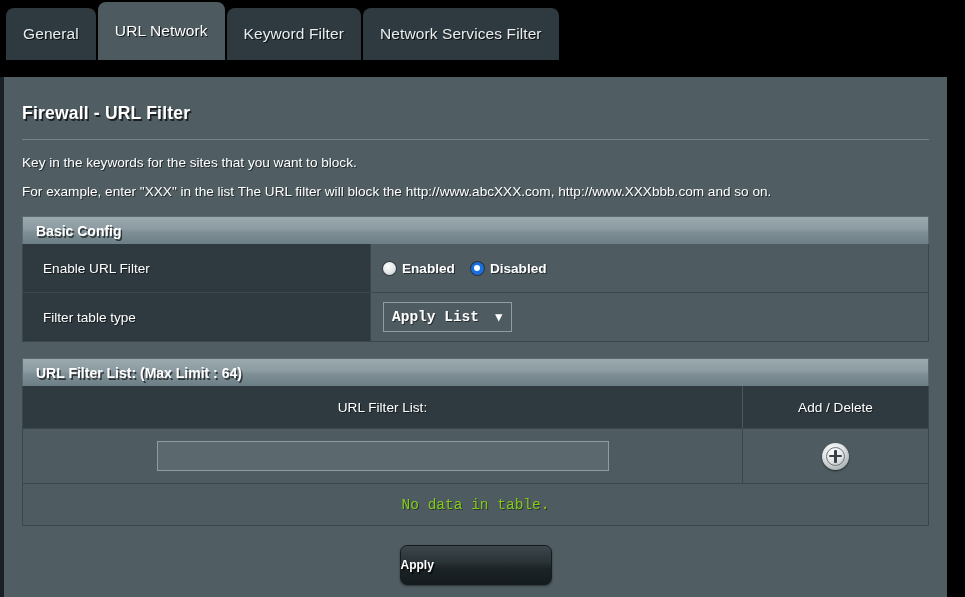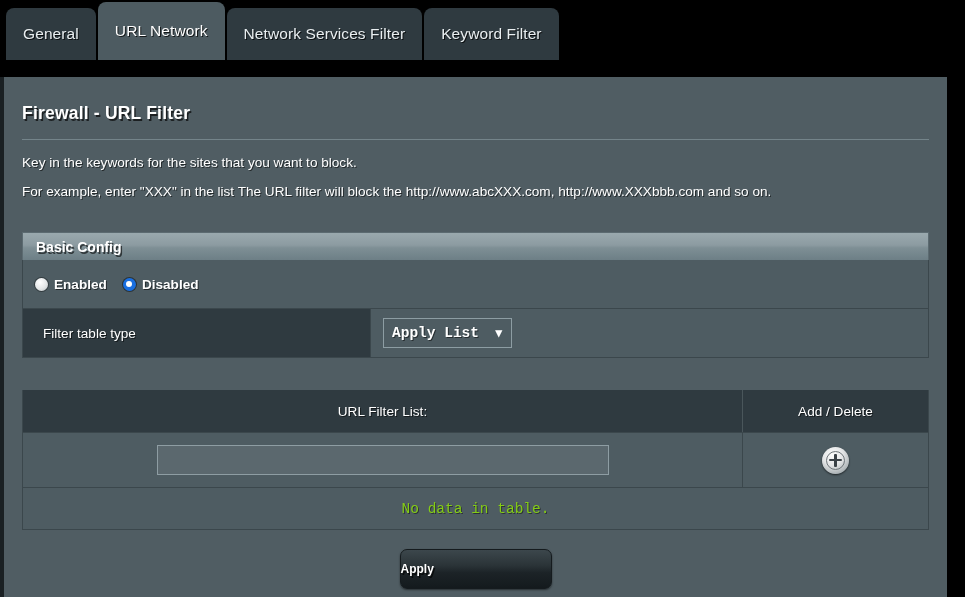--- a/index.html
+++ b/index.html
@@ -79,21 +79,21 @@
   .desc {
     color: #ffffff;
     font-size: 13.6px;
     line-height: 17px;
     text-shadow: 1px 1px 0 rgba(0,0,0,.55);
   }
   .desc .l1 { padding-top: 14px; }
   .desc .l2 { padding-top: 12px; }
 
   
-  .section { margin-top: 32px; }
+  .section { margin-top: 16px; }
   .section-head {
     height: 28px;
     display: flex;
     align-items: center;
     padding-left: 13px;
     font-size: 14px;
     font-weight: bold;
     color: #ffffff;
     text-shadow: 1.5px 1.5px 0 rgba(0,0,0,.6);
     background: linear-gradient(to bottom, #9aa9ae 0%, #8c9ba1 45%, #7e8f95 55%, #6d7f86 100%);
@@ -294,42 +294,43 @@
 <div id="app">
 
   <div class="tabbar">
     <div class="tab">
         <span>General</span>
       </div>
     <div class="tab active">
         <span>URL Network</span>
       </div>
     <div class="tab">
+        <span>Keyword Filter</span>
+      </div>
+    <div class="tab">
         <span>Network Services Filter</span>
-      </div>
-    <div class="tab">
-        <span>Keyword Filter</span>
       </div>
   </div>
 
   <div class="panel">
     <div class="panel-inner">
 
       <div class="page-title">Firewall - URL Filter</div>
       <div class="title-rule"></div>
 
       <div class="desc">
         <div class="l1">Key in the keywords for the sites that you want to block.</div>
         <div class="l2">For example, enter "XXX" in the list The URL filter will block the http://www.abcXXX.com, http://www.XXXbbb.com and so on.</div>
       </div>
 
       <div class="section">
         <div class="section-head">Basic Config</div>
 
         <div class="row">
+          <div class="cell-label">Enable URL Filter</div>
           <div class="cell-value">
             <div class="radio-group">
               <label class="radio-item">
                 <span class="radio-dot"></span>
                 <span class="radio-label">Enabled</span>
               </label>
               <label class="radio-item">
                 <span class="radio-dot checked"></span>
                 <span class="radio-label">Disabled</span>
               </label>
@@ -342,20 +343,21 @@
           <div class="cell-value">
             <div class="select-box">
               <span class="select-text">Apply List</span>
               <span class="select-chev">▾</span>
             </div>
           </div>
         </div>
       </div>
 
       <div class="section">
+        <div class="section-head">URL Filter List: (Max Limit : 64)</div>
 
         <div class="dtable">
           <div class="dt-head">
             <div class="th th-url">URL Filter List:</div>
             <div class="th th-add">Add / Delete</div>
           </div>
 
           <div class="dt-body">
             <div class="td-url">
               <input class="url-input" type="text" placeholder="" style="">

